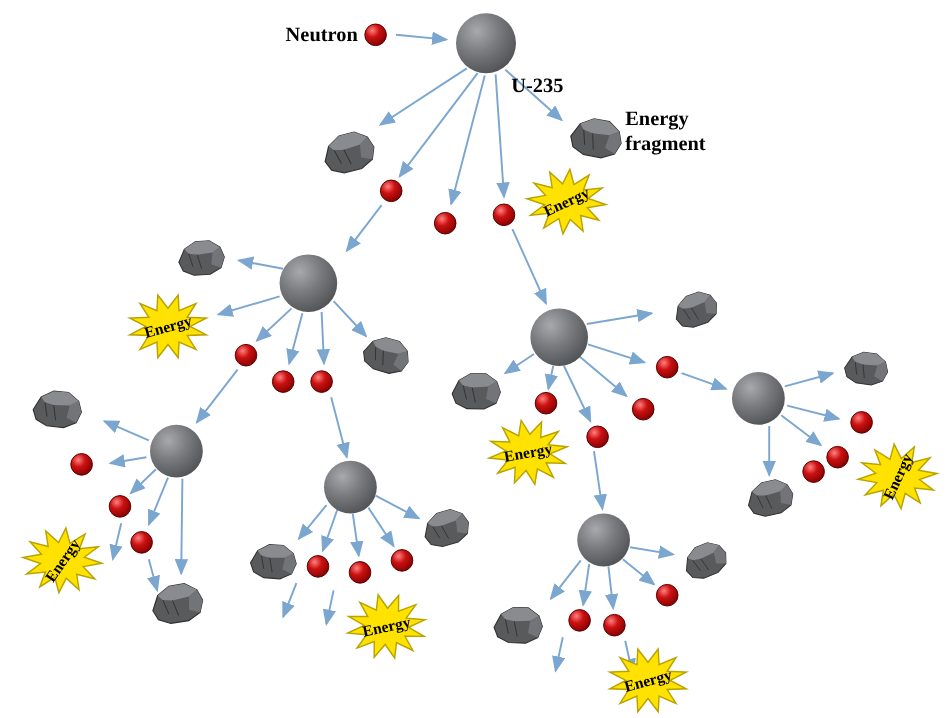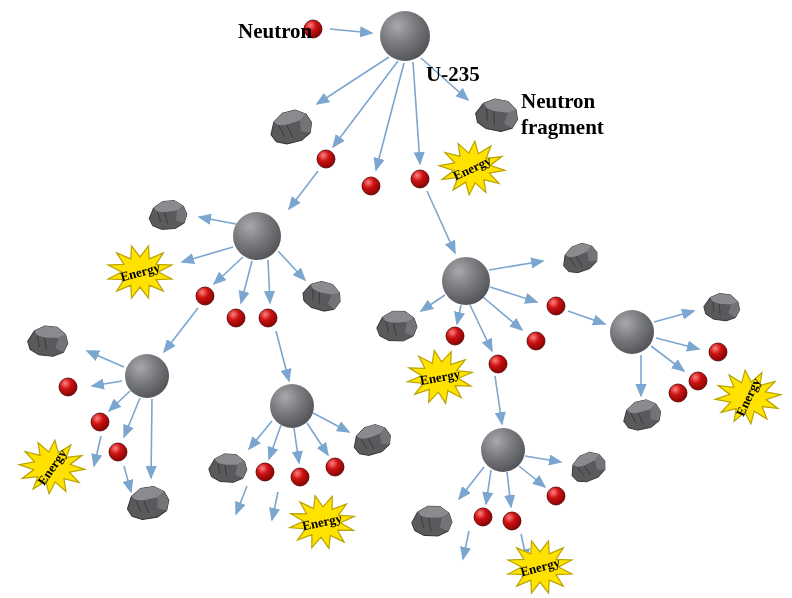--- a/index.html
+++ b/index.html
@@ -1,20 +1,20 @@
 <!DOCTYPE html>
 <html><head>
 <meta charset="utf-8">
 <style>
   html,body{margin:0;padding:0;background:#fff;}
   .stage{position:relative;width:792px;height:598px;background:#ffffff;overflow:hidden;
          font-family:"Liberation Serif",serif;}
   .stage svg{position:absolute;left:0;top:0;}
   .lbl{position:absolute;font-family:"Liberation Serif",serif;font-weight:bold;
-       font-size:21px;color:#000;line-height:1.25;}
+       font-size:17px;color:#000;line-height:1.25;}
 </style>
 </head>
 <body>
 
 <div class="stage">
   <svg width="792" height="598" viewBox="0 0 792 598">
     <defs>
       <radialGradient id="gradNucleus" cx="35%" cy="30%" r="80%">
         <stop offset="0%" stop-color="#a8a9ad"></stop>
         <stop offset="45%" stop-color="#7a7b7f"></stop>
@@ -227,14 +227,14 @@
         <circle cx="698" cy="381" r="9" fill="url(#gradNeutron)" stroke="#550000" stroke-width="0.8"></circle>
         <circle cx="678" cy="393" r="9" fill="url(#gradNeutron)" stroke="#550000" stroke-width="0.8"></circle>
         <circle cx="483" cy="517" r="9" fill="url(#gradNeutron)" stroke="#550000" stroke-width="0.8"></circle>
         <circle cx="512" cy="521" r="9" fill="url(#gradNeutron)" stroke="#550000" stroke-width="0.8"></circle>
         <circle cx="556" cy="496" r="9" fill="url(#gradNeutron)" stroke="#550000" stroke-width="0.8"></circle>
       </g>
   </svg>
 
   <div class="lbl" style="left: 238px; top: 18px;">Neutron</div>
   <div class="lbl" style="left: 378px; top: 61px; margin-left: 48px;">U-235</div>
-  <div class="lbl" style="left: 521px; top: 88px; width: 82px;">Neutron fragment</div>
+  <div class="lbl" style="left: 521px; top: 88px; width: 82px;">Energy fragment</div>
 </div>
 
 </body></html>

